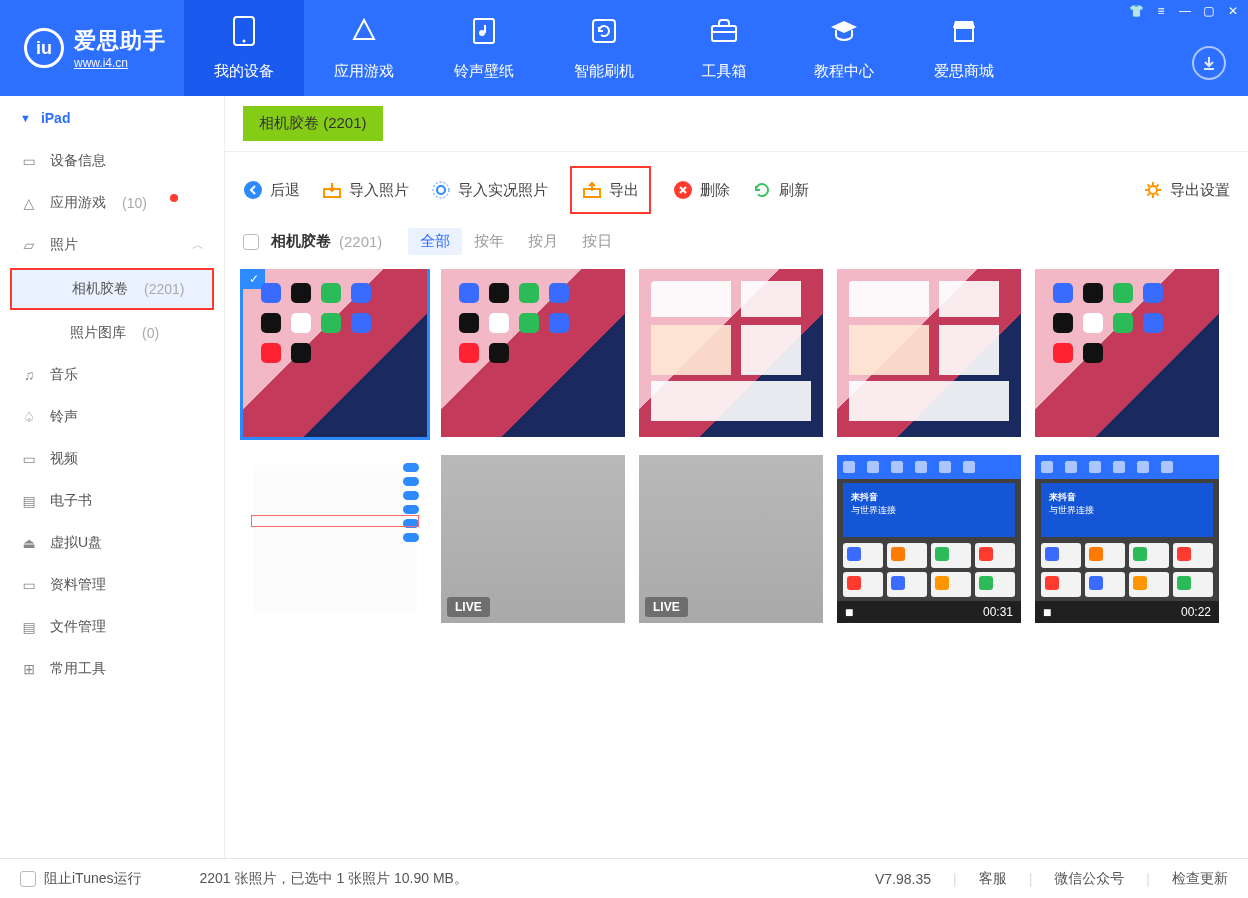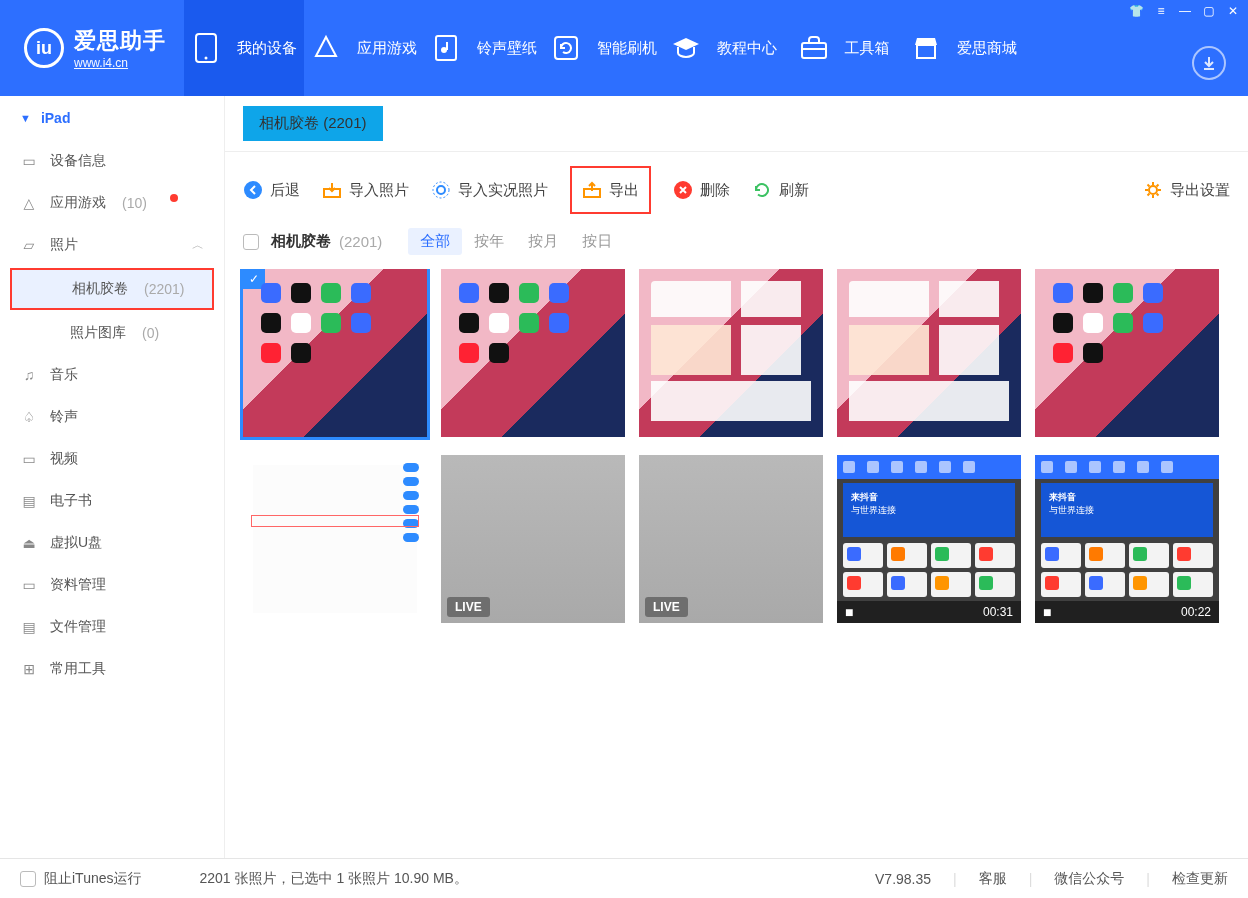--- a/index.html
+++ b/index.html
@@ -8,21 +8,21 @@
 
 .topbar { background: #2d6fff; height: 96px; display: flex; align-items: stretch; position: relative; }
 .winbtns { position: absolute; top: 4px; right: 8px; display: flex; gap: 10px; }
 .winbtns span { width: 14px; height: 14px; display: inline-flex; align-items: center; justify-content: center; color: #fff; font-size: 12px; cursor: pointer; }
 .logo-block { display: flex; align-items: center; padding: 0 18px 0 24px; gap: 10px; border-radius: 8px; }
 .logo-ring { width: 40px; height: 40px; border: 3px solid #fff; border-radius: 50%; display: flex; align-items: center; justify-content: center; color: #fff; font-weight: bold; font-size: 18px; }
 .logo-text { color: #fff; }
 .logo-text .t1 { font-size: 22px; font-weight: 600; letter-spacing: 1px; }
 .logo-text .t2 { font-size: 12px; opacity: .95; text-decoration: underline; }
 .nav { display: flex; align-items: stretch; }
-.nav-item { width: 120px; display: flex; flex-direction: row; align-items: center; justify-content: center; color: #fff; gap: 16px; cursor: pointer; }
+.nav-item { width: 120px; display: flex; flex-direction: column; align-items: center; justify-content: center; color: #fff; gap: 16px; cursor: pointer; }
 .nav-item.active { background: #1a5aee; }
 .nav-item .ico { width: 30px; height: 30px; display: flex; align-items: center; justify-content: center; }
 .nav-item .lbl { font-size: 15px; }
 .dl-circle { position: absolute; right: 22px; bottom: 16px; width: 34px; height: 34px; border: 2px solid rgba(255,255,255,.6); border-radius: 50%; display: flex; align-items: center; justify-content: center; color: rgba(255,255,255,.85); cursor:pointer; }
 
 
 .body { display: flex; height: calc(100% - 96px - 40px); }
 .sidebar { width: 225px; border-right: 1px solid #eee; overflow-y: auto; }
 .dev-hdr { padding: 14px 20px; color: #2d6fff; font-weight: 600; display:flex; align-items:center; gap:10px; }
 .dev-hdr .arr { font-size: 11px; }
@@ -31,21 +31,21 @@
 .side-item .s-ico { width: 18px; display: inline-flex; justify-content: center; color: #888; }
 .side-item .cnt { color:#aaa; margin-left:4px; }
 .side-item .dot { width:8px;height:8px;background:#ff3b30;border-radius:50%;position:absolute; left:170px; top:12px;}
 .side-item .chev { margin-left: auto; color:#aaa; font-size:12px; }
 .side-sub { padding-left: 70px; }
 .side-sub.side-item.boxed { border:2px solid #ff3b30; margin: 2px 10px; padding:10px 10px 10px 60px; }
 
 
 .content { flex:1; display:flex; flex-direction:column; }
 .crumb { padding: 10px 18px; border-bottom:1px solid #eee; }
-.crumb-tab { display:inline-block; background:#0ea5e9; padding:8px 16px; font-size:15px; }
+.crumb-tab { display:inline-block; background:#84cc16; padding:8px 16px; font-size:15px; }
 .toolbar { padding: 14px 18px 10px; display:flex; align-items:center; gap: 22px; font-size:15px; }
 .tb-btn { display:flex; align-items:center; gap:7px; cursor:pointer; color:#444; }
 .tb-btn .ti { width:20px;height:20px;display:inline-flex;align-items:center;justify-content:center; }
 .tb-btn.boxed { border:2px solid #ff3b30; padding:12px 10px; }
 .tb-right { margin-left:auto; }
 .col-blue { color:#2d6fff; }
 .col-orange { color:#ff9500; }
 .col-red { color:#ff3b30; }
 .col-green { color:#3cc263; }
 
@@ -177,36 +177,36 @@
           <svg width="28" height="28" viewBox="0 0 28 28">
             <rect x="3" y="3" width="22" height="22" rx="3" fill="none" stroke="#fff" stroke-width="2"></rect>
             <path d="M9 14a5 5 0 1 1 2 4" fill="none" stroke="#fff" stroke-width="2"></path>
             <path d="M9 10v4h4" fill="none" stroke="#fff" stroke-width="2"></path>
           </svg>
         </span>
       <span class="lbl">智能刷机</span>
     </div>
     <div class="nav-item">
       <span class="ico">
-          <svg width="30" height="24" viewBox="0 0 30 24">
-            <path d="M15 2 L28 8 L15 14 L2 8 Z" fill="#fff"></path>
-            <path d="M7 11v6c0 2 4 4 8 4s8-2 8-4v-6" fill="none" stroke="#fff" stroke-width="2"></path>
-          </svg>
-        </span>
-      <span class="lbl">教程中心</span>
-    </div>
-    <div class="nav-item">
-      <span class="ico">
           <svg width="30" height="26" viewBox="0 0 30 26">
             <rect x="3" y="8" width="24" height="15" rx="2" fill="none" stroke="#fff" stroke-width="2"></rect>
             <path d="M10 8V5a3 3 0 0 1 3-3h4a3 3 0 0 1 3 3v3" fill="none" stroke="#fff" stroke-width="2"></path>
             <path d="M3 14h24" stroke="#fff" stroke-width="2"></path>
           </svg>
         </span>
       <span class="lbl">工具箱</span>
+    </div>
+    <div class="nav-item">
+      <span class="ico">
+          <svg width="30" height="24" viewBox="0 0 30 24">
+            <path d="M15 2 L28 8 L15 14 L2 8 Z" fill="#fff"></path>
+            <path d="M7 11v6c0 2 4 4 8 4s8-2 8-4v-6" fill="none" stroke="#fff" stroke-width="2"></path>
+          </svg>
+        </span>
+      <span class="lbl">教程中心</span>
     </div>
     <div class="nav-item">
       <span class="ico">
           <svg width="28" height="26" viewBox="0 0 28 26">
             <path d="M3 10h22l-2-7H5z" fill="#fff"></path>
             <rect x="5" y="10" width="18" height="13" fill="none" stroke="#fff" stroke-width="2"></rect>
           </svg>
         </span>
       <span class="lbl">爱思商城</span>
     </div>

